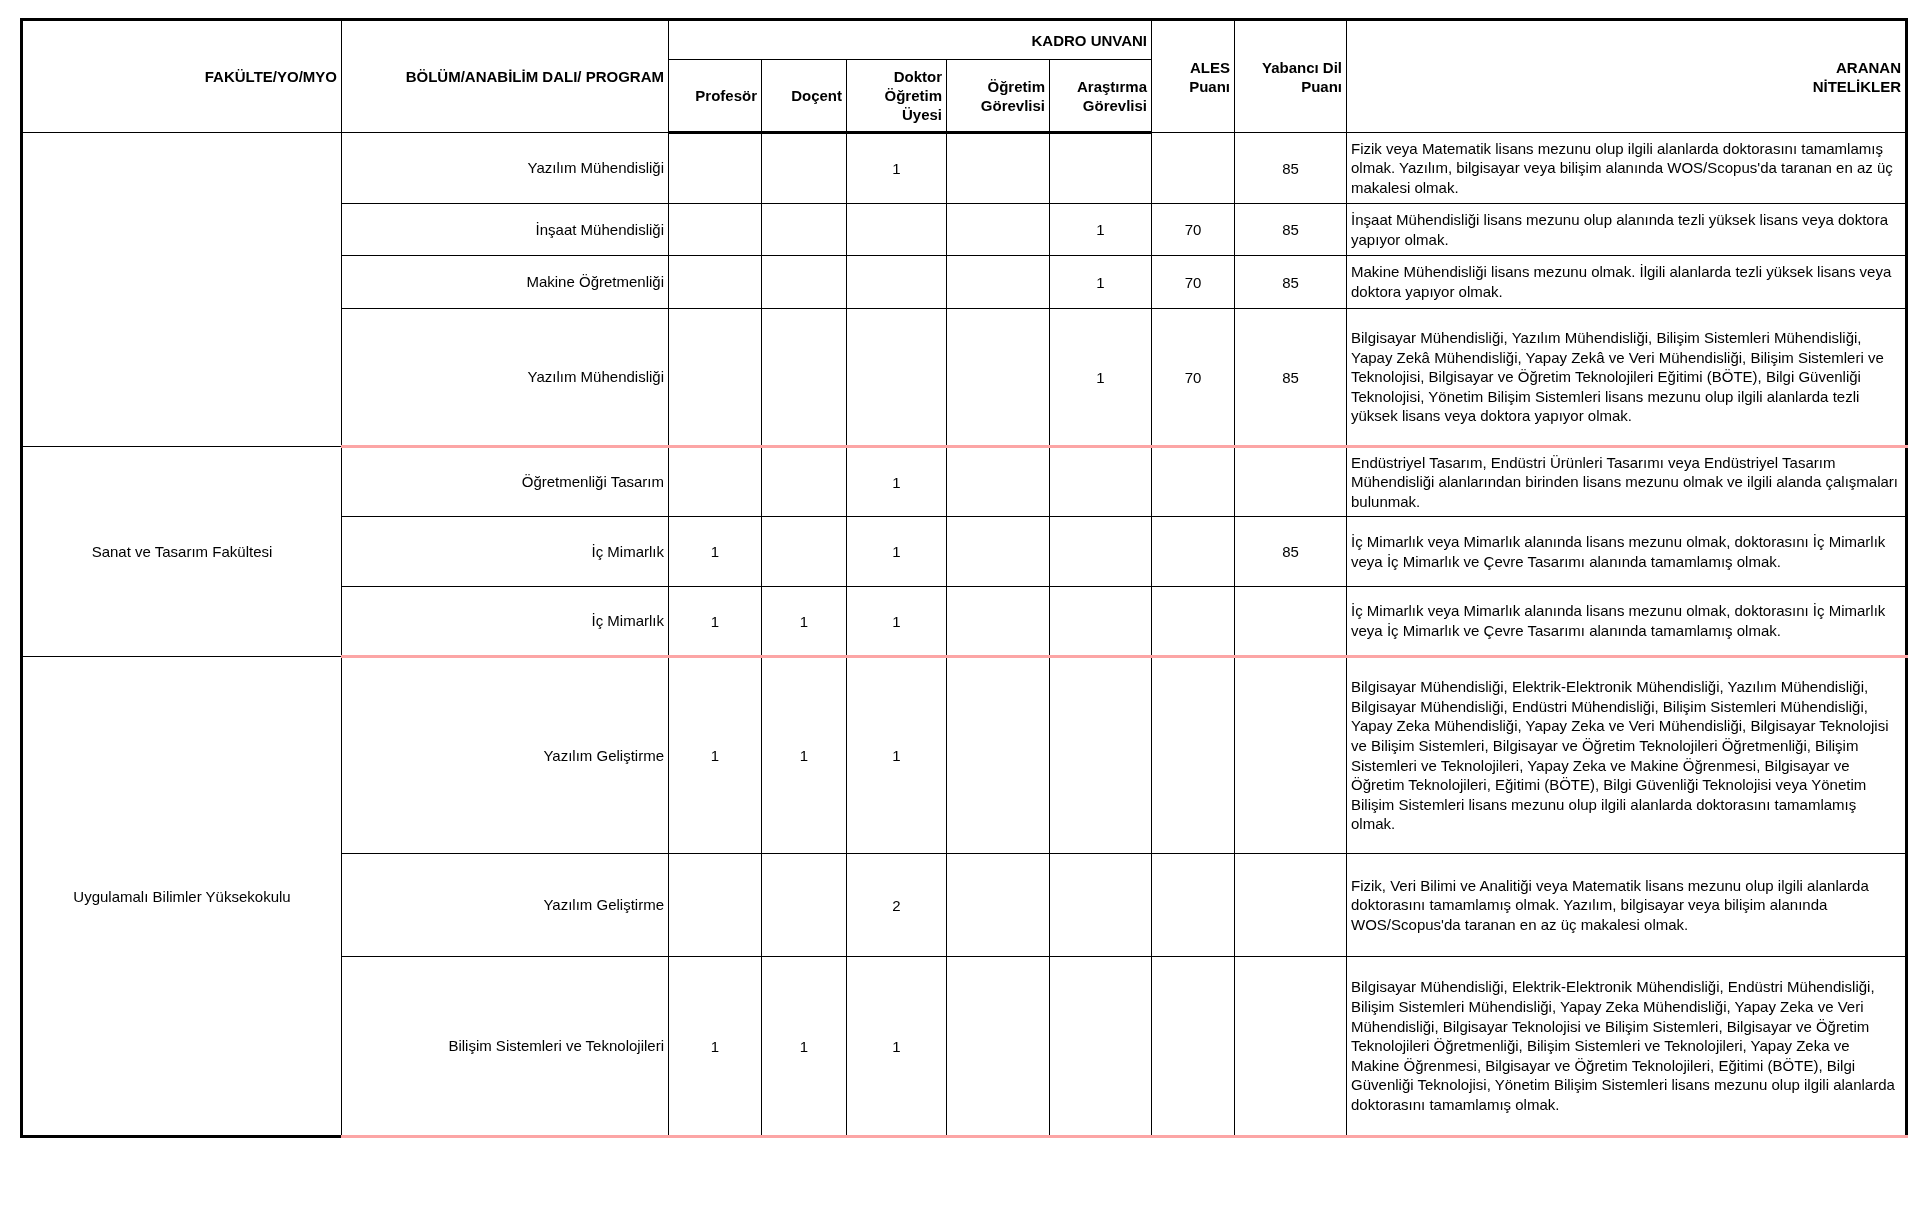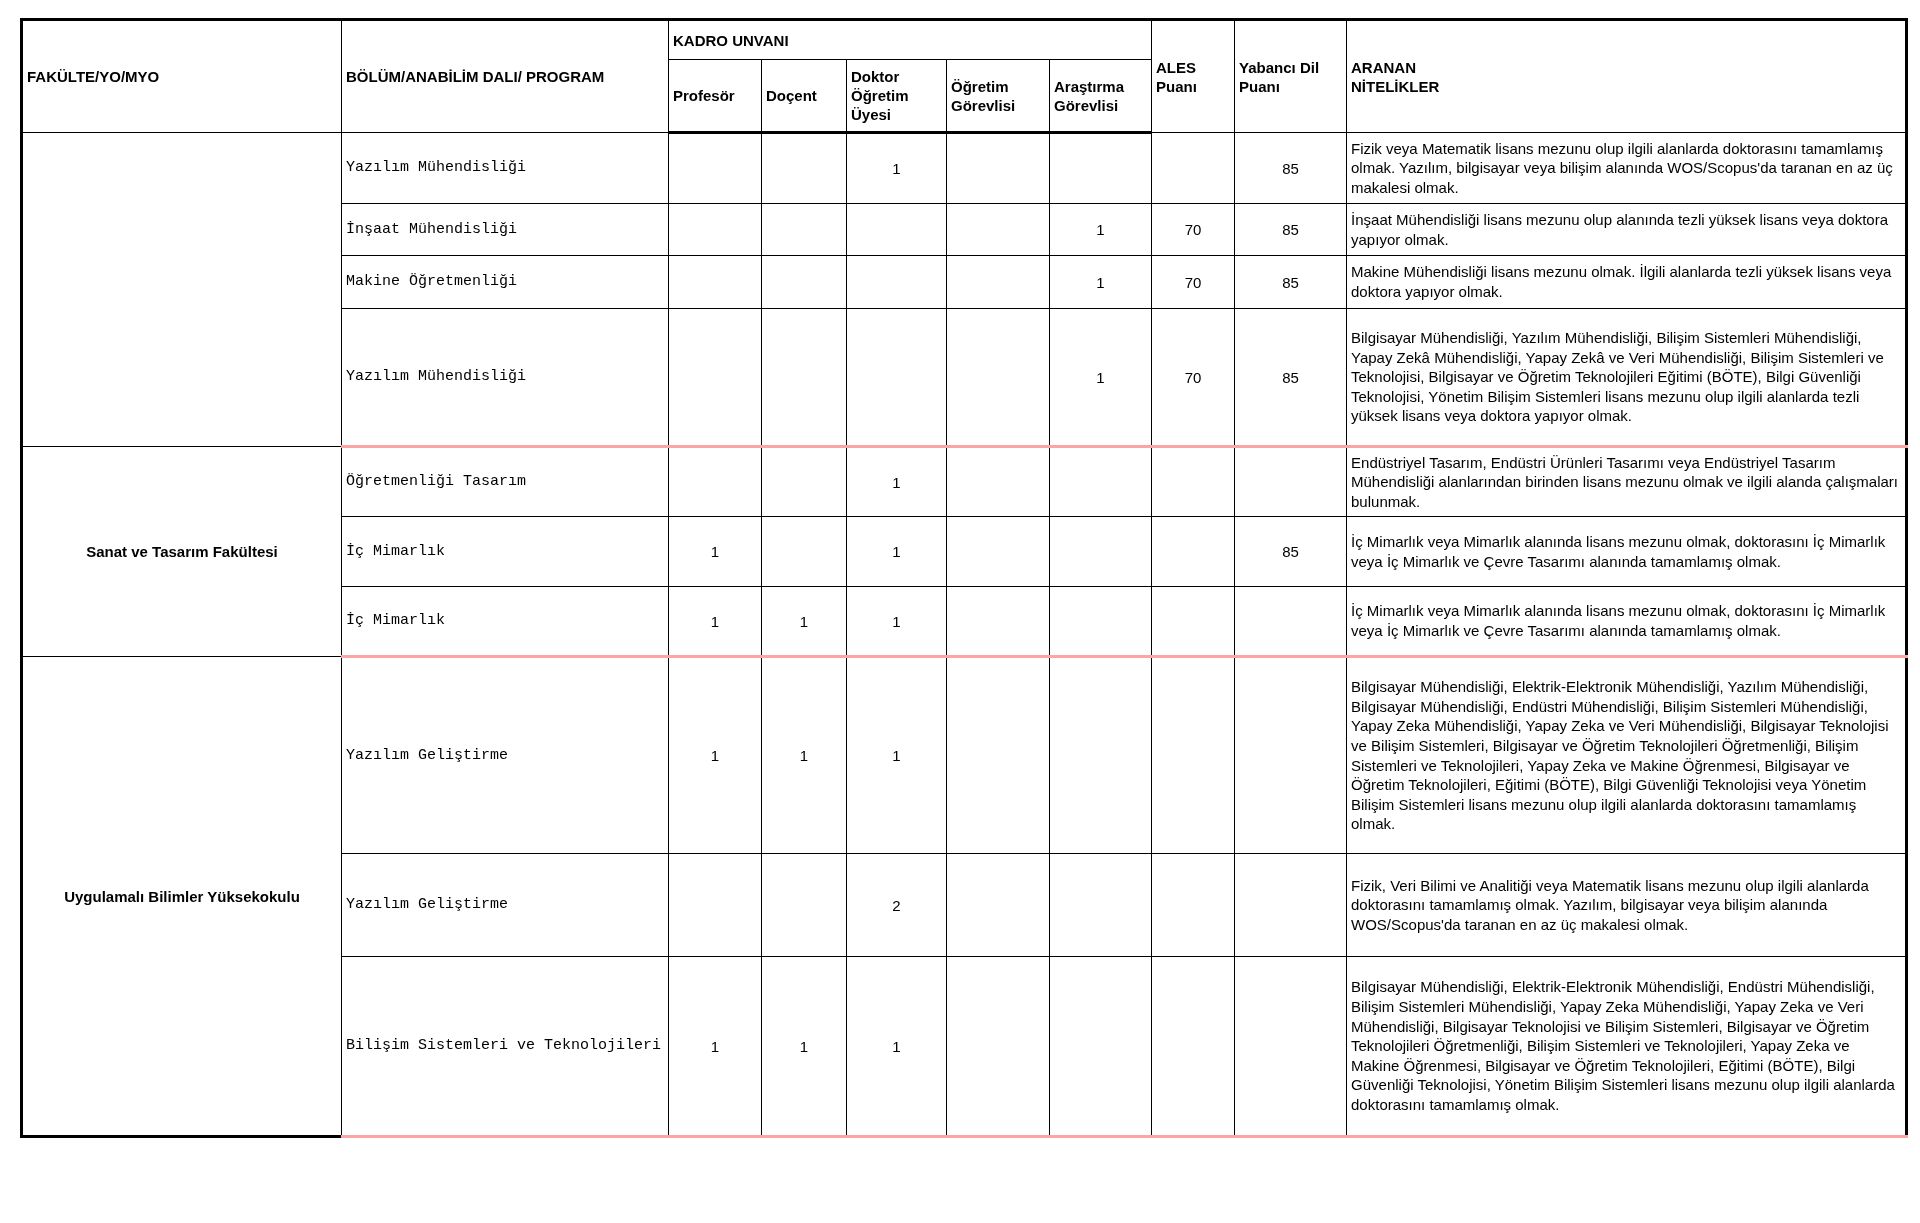--- a/index.html
+++ b/index.html
@@ -39,52 +39,51 @@
   col.c-dr        { width: 100px; }
   col.c-ogr       { width: 103px; }
   col.c-ars       { width: 102px; }
   col.c-ales      { width: 83px; }
   col.c-yd        { width: 112px; }
   col.c-aranan    { width: 560px; }
 
   
   th {
     font-weight: bold;
-    text-align: left;
+    text-align: right;
     white-space: pre-line;
     line-height: 19px;
   }
   tr.hdr-top  { height: 40px; }
   tr.hdr-sub  { height: 73px; }
   tr.hdr-sub th, th.span-both { border-bottom: 3px solid #000000; }
 
   
   .vthick-l { border-left: 2px solid #000000; }
   .vthick-l3 { border-left: 3px solid #000000; }
 
   
   td.dept {
-    text-align: left;
+    text-align: right;
     padding-left: 7px;
     line-height: 18px;
-    font-family: Liberation Mono, monospace;
   }
   td.num {
     text-align: center;
   }
   td.qual {
     vertical-align: top;
     text-align: left;
     line-height: 19.6px;
     font-size: 14.8px;
     padding: 1px 3px 1px 4px;
   }
   td.faculty {
     text-align: center;
-    font-weight: bold;
+    font-weight: normal;
     line-height: 19px;
   }
   
   tr.group-end td { border-bottom: 3px solid #fca5a5; }
 
   
   tr.r0 { height: 71px; }
   tr.r1 { height: 52px; }
   tr.r2 { height: 53px; }
   tr.r3 { height: 138px; }

